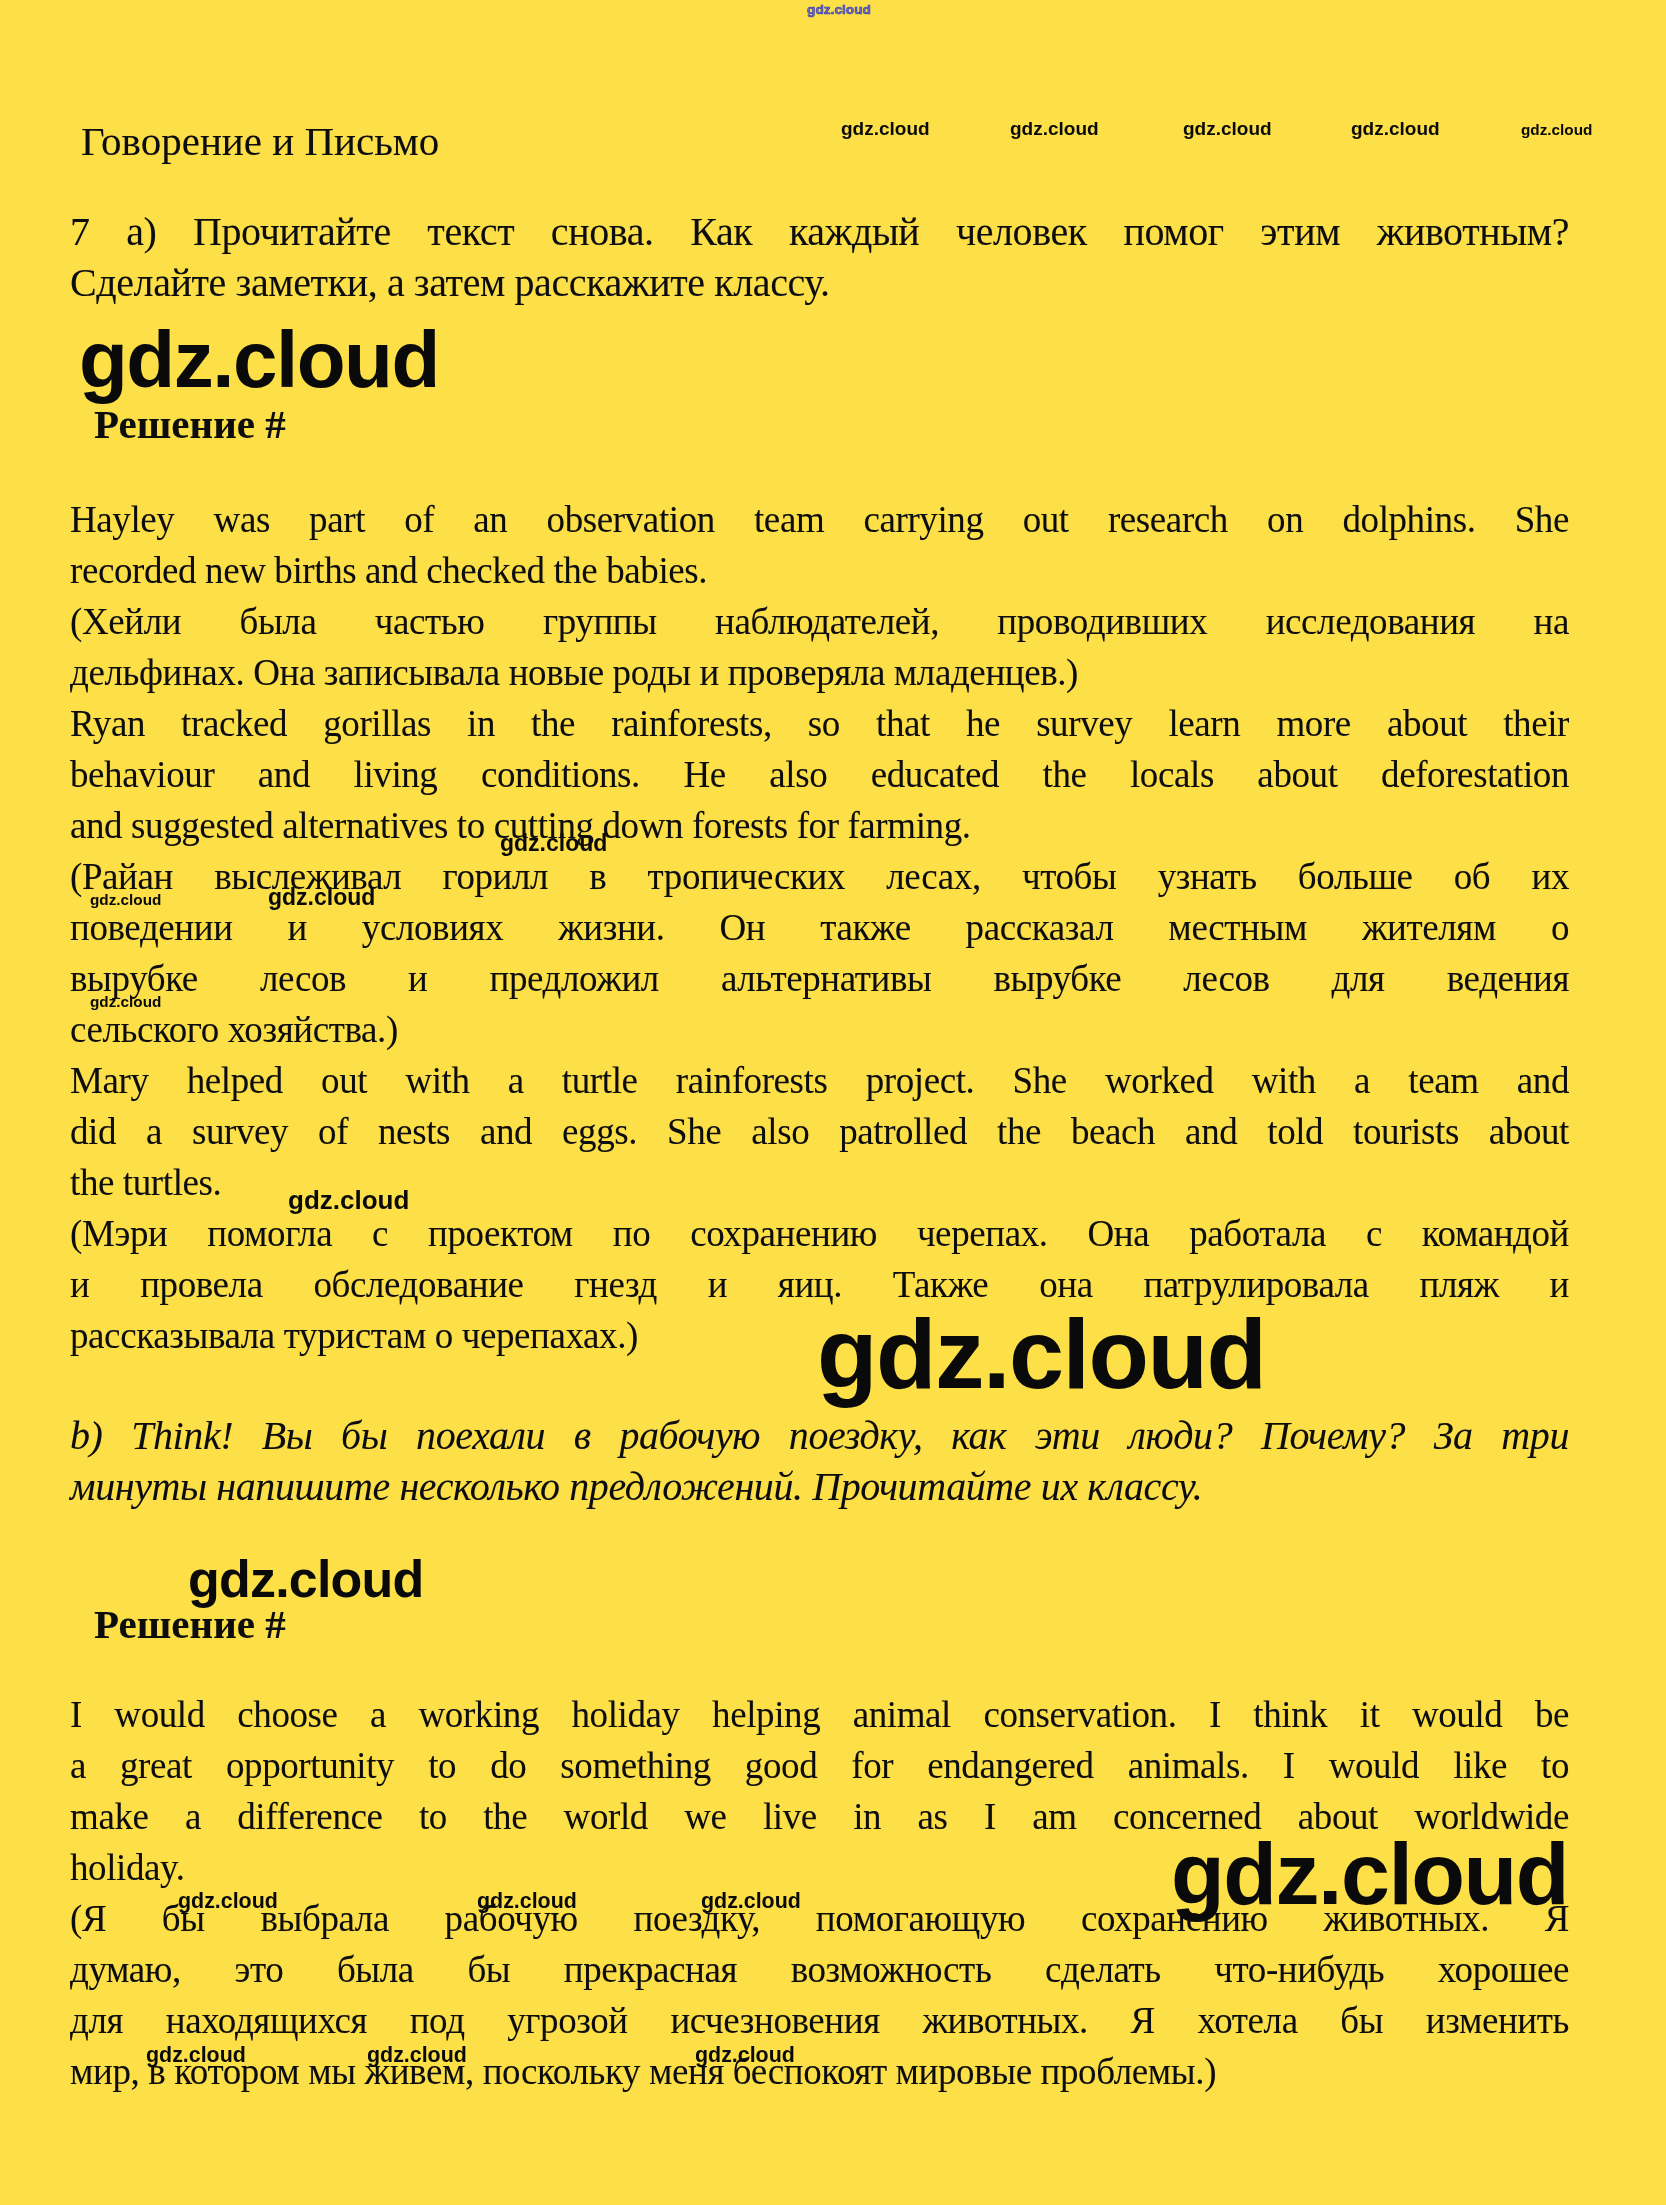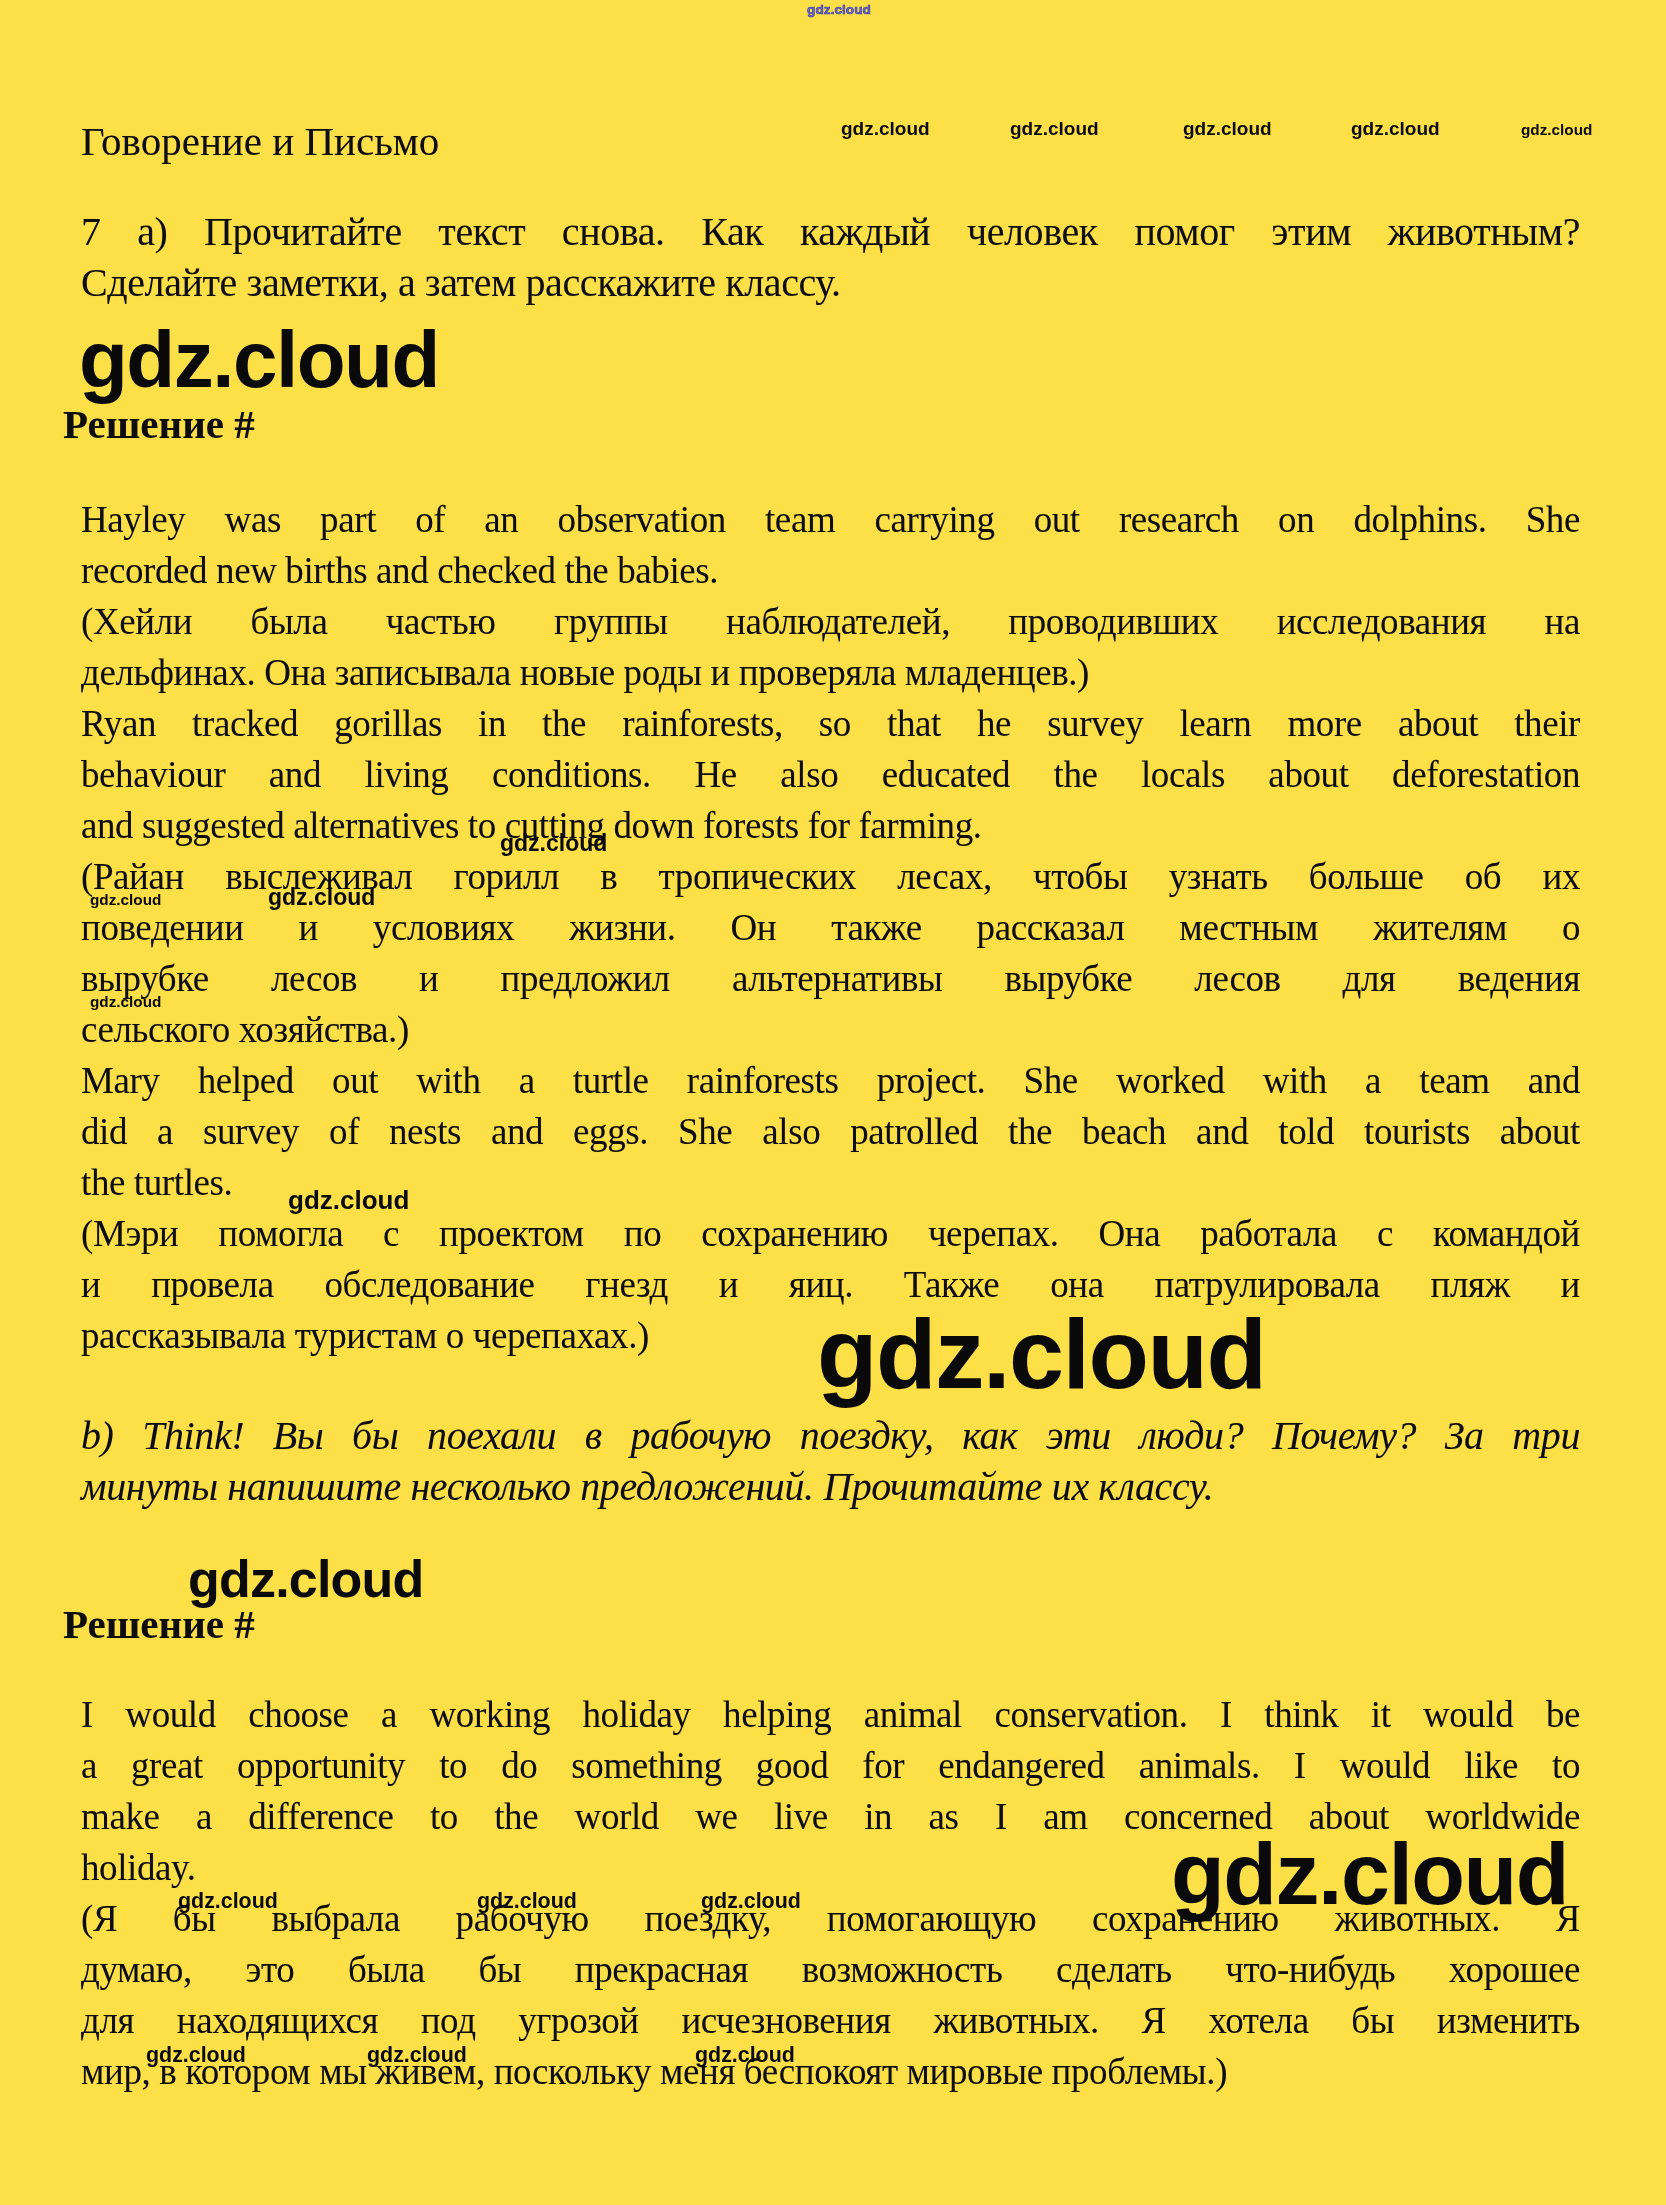--- a/index.html
+++ b/index.html
@@ -1,38 +1,38 @@
 <!DOCTYPE html>
 <html style="font-size:12.2px"><head>
 <meta charset="utf-8">
 <style>
   html,body{margin:0;padding:0;background:#ffffff;}
   .page{
     position:relative;width:1666px;height:2205px;background:#fde047;overflow:hidden;
     color:#0d0d0d;font-family:"Liberation Serif","DejaVu Serif",serif;padding-left:12px;
   }
   
-  .col{position:absolute;left:81px;width:1499px;}
+  .col{position:absolute;left:70px;width:1499px;}
   .ln{
     text-align:justify;text-align-last:justify;
     white-space:normal;letter-spacing:-0.4px;
     text-shadow:0 0 0.8px rgba(90,90,90,0.25);
   }
   .ln.end{text-align-last:left;}
   .task{font-size:40px;line-height:51px;top:206px;}
   .task-b{top:1410px;font-style:italic;}
   .body1{font-size:37px;line-height:51px;top:494px;}
   .body2{font-size:37px;line-height:51px;top:1689px;}
   .title{
     position:absolute;left:81px;top:117px;font-size:41px;line-height:1.2;
     font-weight:400;letter-spacing:0;white-space:nowrap;
     text-shadow:0 0 0.8px rgba(90,90,90,0.3);
   }
   .sol-label{
-    position:absolute;left:63px;font-size:41px;line-height:1.2;font-weight:700;
+    position:absolute;left:94px;font-size:41px;line-height:1.2;font-weight:700;
     white-space:nowrap;text-shadow:0 0 0.8px rgba(90,90,90,0.3);
   }
   .sol-1{top:400px;}
   .sol-2{top:1600px;}
   
   .wm{
     position:absolute;font-family:"Liberation Sans","DejaVu Sans",sans-serif;
     font-weight:700;color:#0a0a0a;line-height:1;white-space:nowrap;
   }
   .wm-top{

